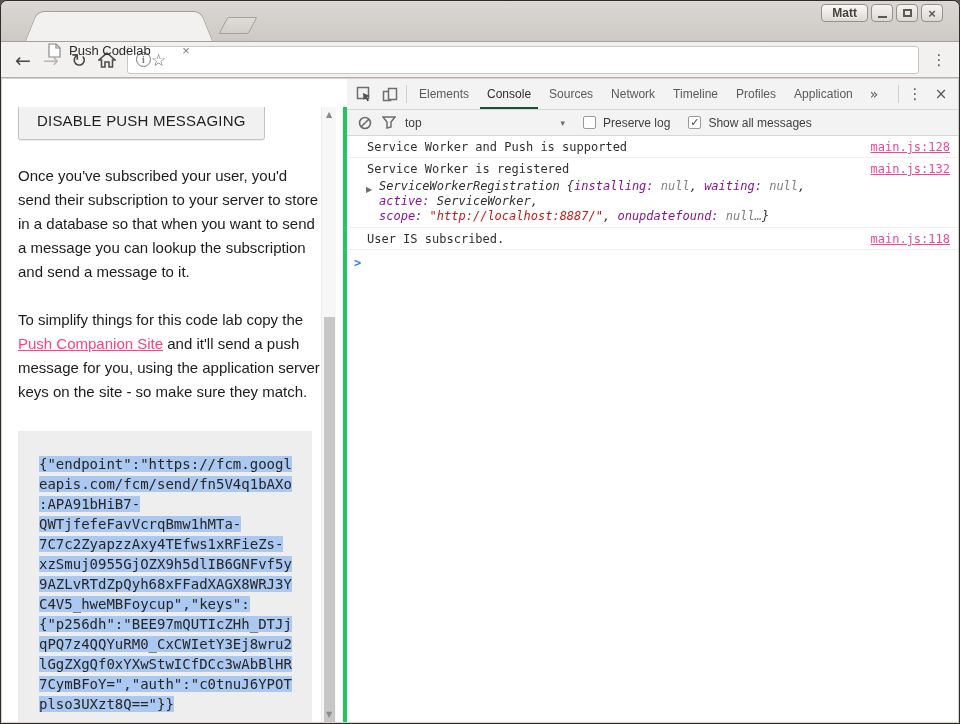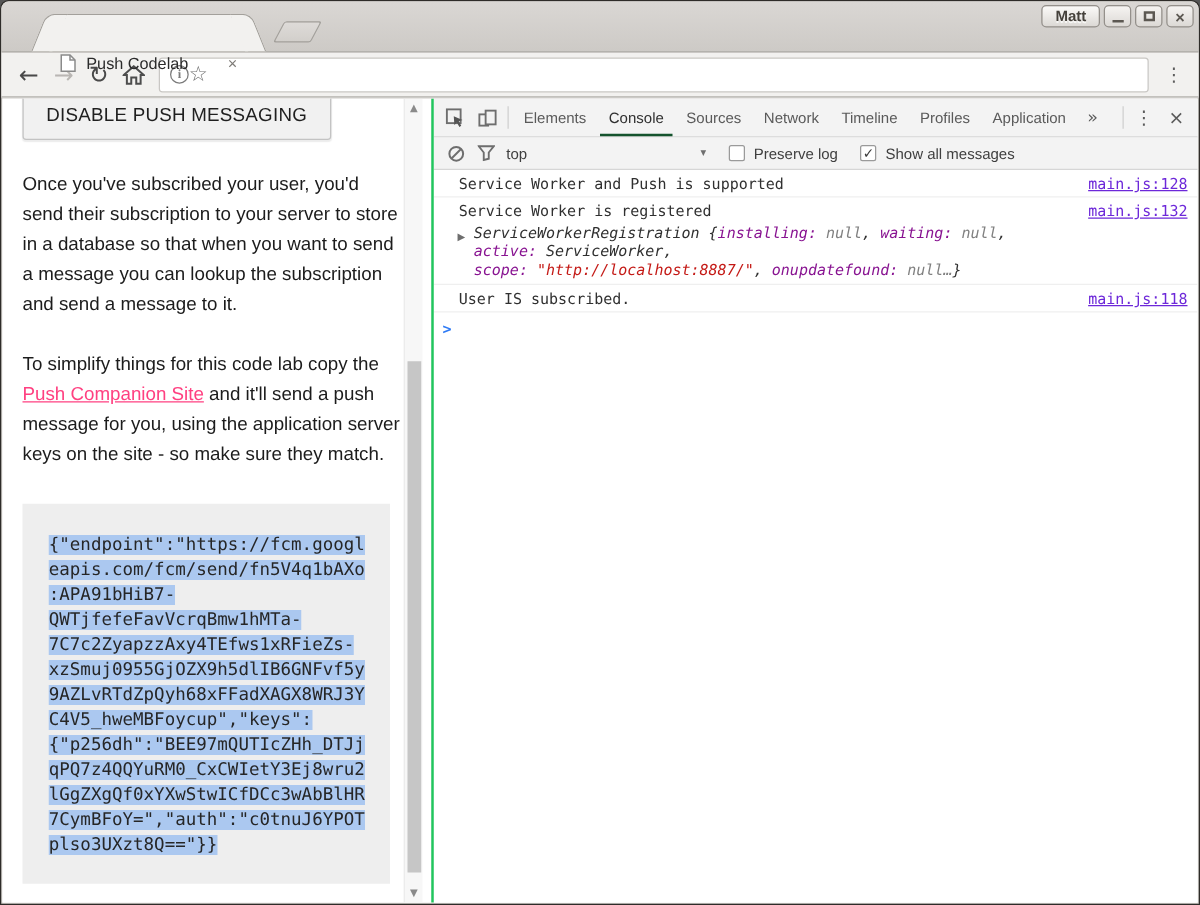--- a/index.html
+++ b/index.html
@@ -3,21 +3,21 @@
 <meta charset="utf-8">
 <style>
   * { margin:0; padding:0; box-sizing:border-box; }
   html,body { width:960px; height:724px; background:#555; font-family:"Liberation Sans", sans-serif; }
 
   .window { position:relative; width:960px; height:724px; border:1px solid #2e2c29; border-radius:7px 7px 0 0; background:#d5d2ce; overflow:hidden; }
 
   
   .titlebar { position:absolute; top:0; left:0; right:0; height:40px; background:linear-gradient(#dad7d4,#cdcac6); border-radius:6px 6px 0 0; }
 
-  .win-controls { position:absolute; top:3px; right:4px; display:flex; gap:3px; align-items:center; }
+  .win-controls { position:absolute; top:3px; right:16px; display:flex; gap:3px; align-items:center; }
   .profile-pill { height:18px; padding:0 10px; border:1px solid #94908b; border-radius:4px; background:linear-gradient(#fbfaf8,#dcd9d5); color:#45413b; font-size:12px; font-weight:bold; line-height:16px; text-shadow:0 1px 0 rgba(255,255,255,.7); }
   .win-btn { width:22px; height:18px; border:1px solid #94908b; border-radius:4px; background:linear-gradient(#f6f4f2,#dcd9d5); display:flex; align-items:center; justify-content:center; color:#5c5852; font-size:12px; line-height:1; }
   .win-btn .bar { width:9px; height:2px; background:#5c5852; margin-top:7px; }
   .win-btn .sq { width:9px; height:8px; border:2px solid #5c5852; }
   .win-btn.close-b { font-size:13px; font-weight:bold; }
 
   .tab { position:absolute; left:38px; top:10px; width:160px; height:30px; background:#f2f1ef; border:1px solid #a3a09b; border-bottom:none; border-radius:7px 7px 0 0; z-index:2; }
   .tab::before, .tab::after { content:""; position:absolute; top:-1px; bottom:0; width:16px; background:#f2f1ef; border:1px solid #a3a09b; border-bottom:none; }
   .tab::before { left:-9px; transform:skewX(-22deg); border-right:none; border-radius:7px 0 0 0; }
   .tab::after  { right:-9px; transform:skewX(22deg); border-left:none; border-radius:0 7px 0 0; }
@@ -34,21 +34,21 @@
   .nav-ic svg { display:block; }
   .addr-bar { flex:1; height:28px; margin:0 8px 0 6px; background:#fff; border:1px solid #c9c7c4; border-radius:3px; display:flex; align-items:center; padding:0 8px; }
   .info-ic { width:15px; height:15px; border:1.5px solid #7b7b7b; border-radius:50%; color:#7b7b7b; font-size:10px; font-weight:bold; font-family:"Liberation Serif",serif; display:flex; align-items:center; justify-content:center; flex:none; }
   .url { margin-left:9px; font-size:14px; color:#2b2b2b; flex:1; }
   .url .port { color:#8c8c8c; }
   .star { font-family:"DejaVu Sans",sans-serif; font-size:17px; color:#6f6f6f; }
   .menu-dots { width:24px; font-family:"DejaVu Sans",sans-serif; font-size:15px; color:#5d5d5d; text-align:center; letter-spacing:0; }
 
   
   .content { position:absolute; top:78px; left:1px; right:1px; bottom:1px; display:flex; background:#fff; }
-  .page-pane { position:relative; width:345px; flex:none; background:#fff; border-right:2px solid #22c55e; overflow:hidden; }
+  .page-pane { position:relative; width:345px; flex:none; background:#fff; border-right:4px solid #22c55e; overflow:hidden;margin-top:28px; }
   .page-inner { position:absolute; top:0; left:16px; width:300px; }
 
   .dpm-btn { display:inline-block; margin-top:-7px; padding:11px 18px 10px; background:#f1f1f1; border:1px solid #c3c3c3; border-radius:3px; font-size:15px; color:#1f1f1f; letter-spacing:.2px; box-shadow:0 1px 1px rgba(0,0,0,.08); }
   .para { margin-top:24px; font-size:15px; line-height:24px; color:#1c1c1c; width:302px; }
   .plink { color:#ff4081; text-decoration:underline; }
   .codeblock { margin-top:27px; width:294px; background:#eeeeee; padding:23px 0 21px 21px; font-family:"DejaVu Sans Mono",monospace; font-size:14px; line-height:20px; color:#262626; }
   .codeblock .cl { display:block; white-space:pre; }
   .codeblock .cl span { background:#abc8f0; }
 
   .pg-scroll { position:absolute; top:0; right:7px; width:15px; height:100%; background:#f7f7f7; border-left:1px solid #ececec; }
@@ -73,21 +73,21 @@
   .fb-ic { width:24px; display:flex; align-items:center; justify-content:center; flex:none; }
   .ctx-select { display:flex; align-items:center; width:160px; margin-left:4px; color:#3f3f3f; }
   .ctx-select .lbl { flex:1; }
   .ctx-select .caret { font-family:"DejaVu Sans",sans-serif; font-size:9px; color:#6e6e6e; }
   .chk { display:flex; align-items:center; margin-left:18px; }
   .chk .box { width:13px; height:13px; border:1px solid #9a9a9a; border-radius:2px; background:#fff; margin-right:7px; display:flex; align-items:center; justify-content:center; font-size:11px; color:#3b3b3b; font-family:"DejaVu Sans",sans-serif; line-height:1; }
 
   .console { flex:1; overflow:hidden; background:#fff; font-family:"DejaVu Sans Mono",monospace; font-size:12px; color:#303030; }
   .crow { display:flex; align-items:flex-start; padding:4px 8px 3px 20px; border-bottom:1px solid #efefef; }
   .crow-main { flex:1; min-width:0; }
-  .srclink { margin-left:12px; color:#6d28d9; white-space:nowrap; }
+  .srclink { margin-left:12px; color:#ec4899; white-space:nowrap; }
   .preview { position:relative; margin-top:3px; padding-left:12px; font-style:italic; line-height:15px; }
   .preview .tri { position:absolute; left:-1px; top:3px; font-style:normal; font-size:8px; color:#6e6e6e; font-family:"DejaVu Sans",sans-serif; }
   .tk-name { color:#881391; }
   .tk-null { color:#808080; }
   .tk-str { color:#c41a16; }
   .tk-dark { color:#303030; }
   .prompt-row { display:flex; align-items:flex-start; padding:6px 8px 6px 7px; }
   .prompt-chevron { color:#2f7bf5; font-weight:bold; margin-right:6px; font-size:12px; }
 
   svg { display:block; }

